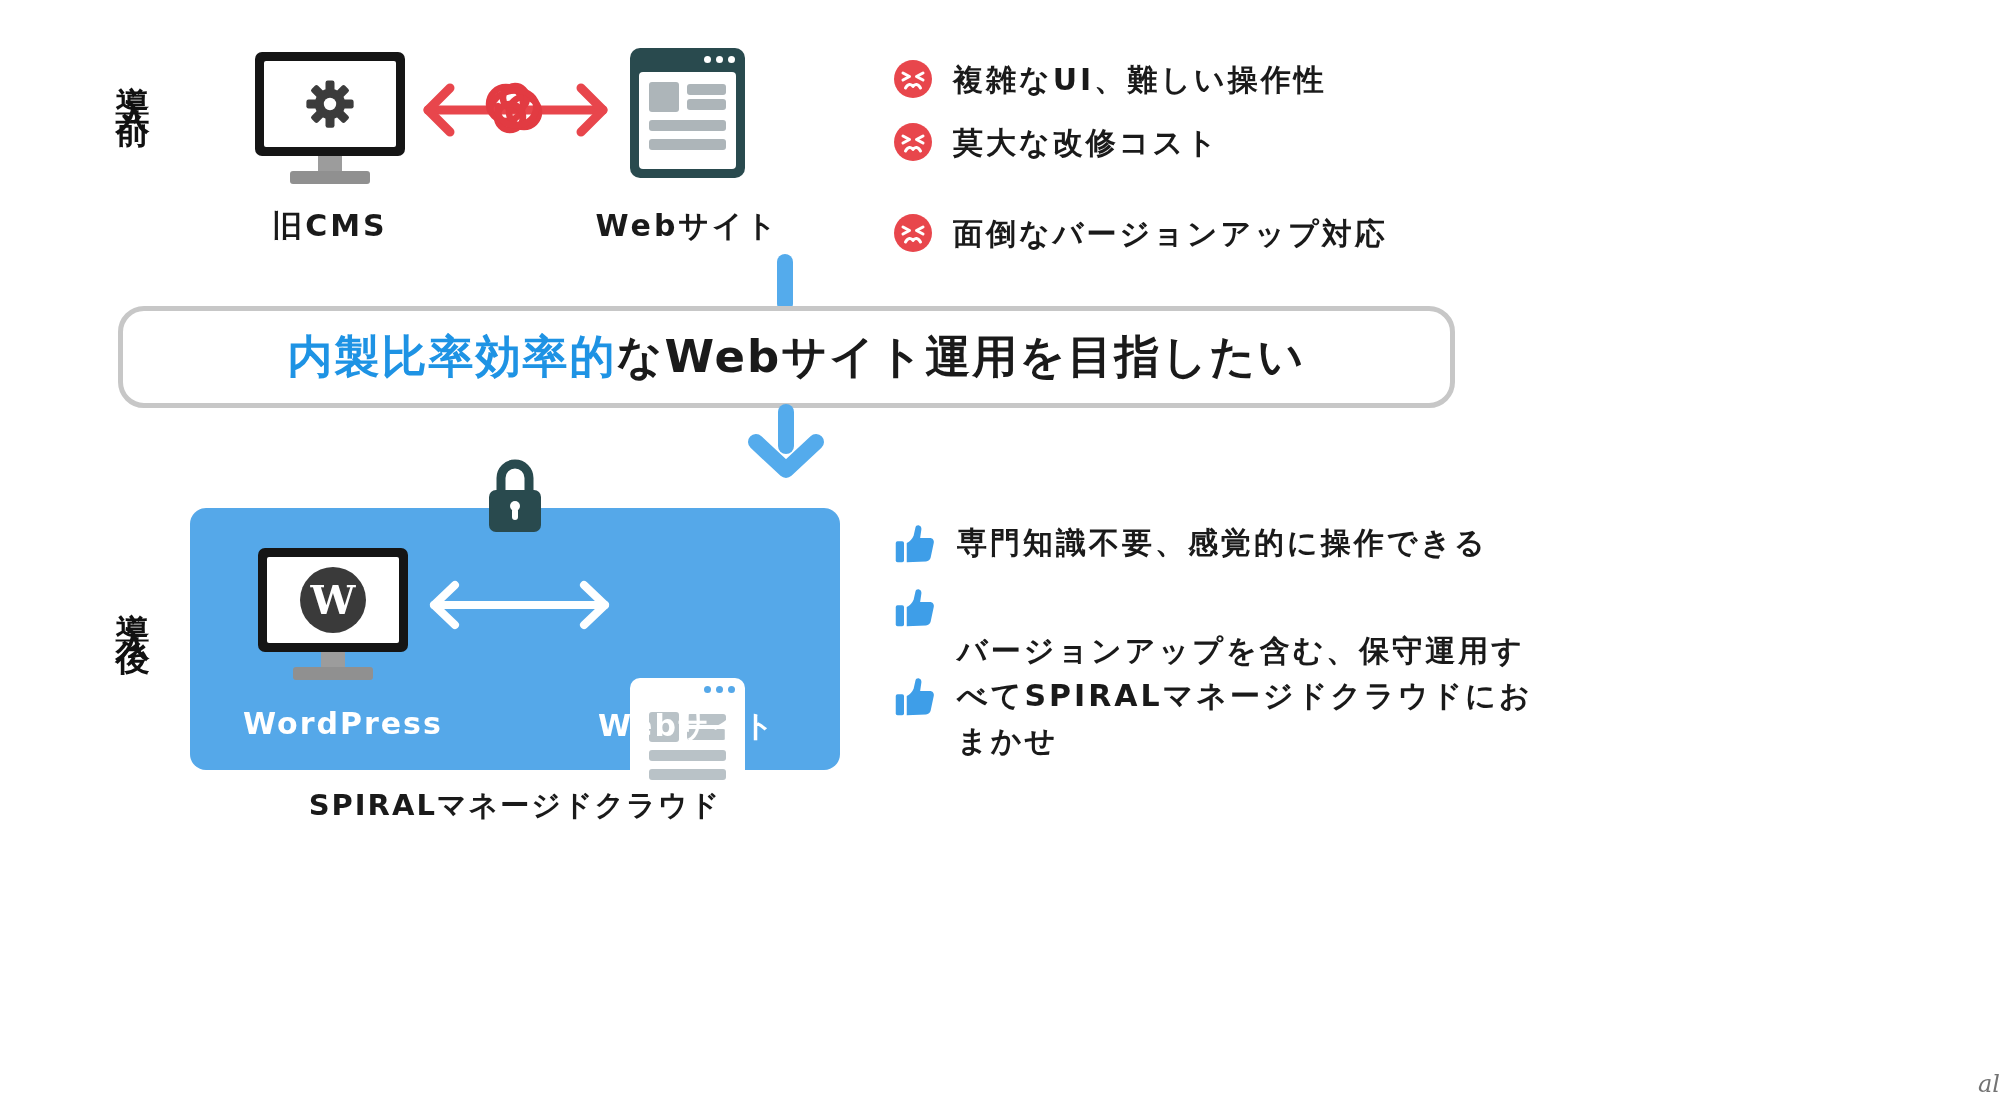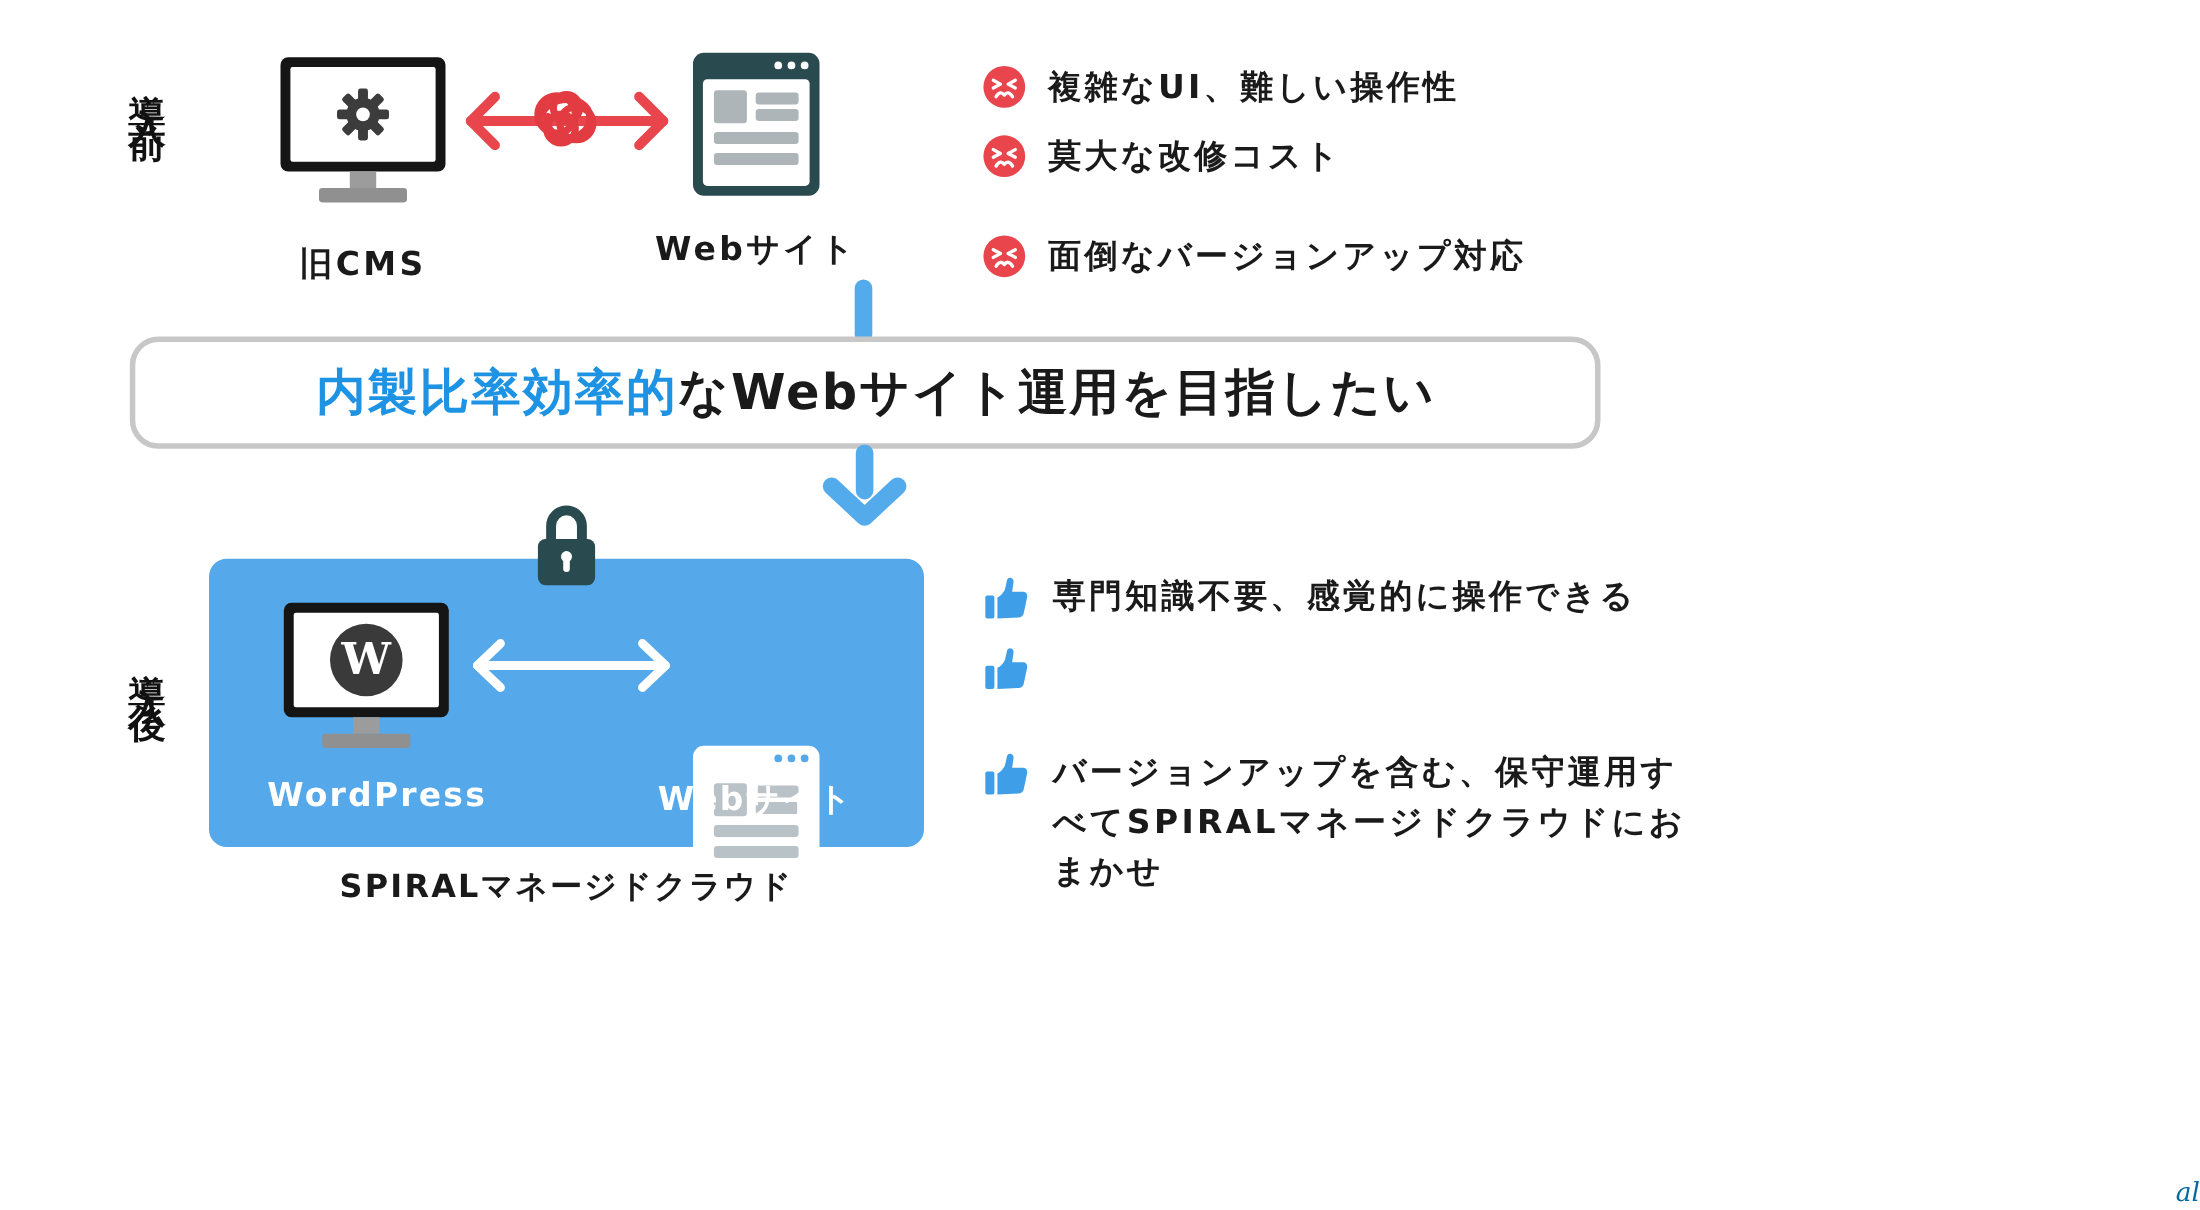--- a/index.html
+++ b/index.html
@@ -45,21 +45,21 @@
     font-weight:800;font-size:45px;letter-spacing:2px;white-space:nowrap;box-sizing:border-box;
   }
   .blue-text{color:#1E93E4;}
   
   .blue-box{background:#55A8E9;border-radius:16px;}
   .white-label{color:#ffffff;font-weight:700;font-size:30px;letter-spacing:2px;text-align:center;}
   .caption{font-weight:700;font-size:29px;letter-spacing:2px;text-align:center;}
   .wp-circle{width:66px;height:66px;border-radius:50%;background:#3A3A3A;display:flex;align-items:center;justify-content:center;}
   .wp-w{color:#ffffff;font-family:"DejaVu Serif","Liberation Serif",serif;font-size:40px;font-weight:700;line-height:1;}
   .arrow-line{background:#54ABEC;border-radius:8px;}
-  .watermark{font-family:"DejaVu Serif","Liberation Serif",serif;font-style:italic;font-size:24px;color:#0369a1;text-align:center;}
+  .watermark{font-family:"DejaVu Serif","Liberation Serif",serif;font-style:italic;font-size:24px;color:#737373;text-align:center;}
 </style>
 </head>
 <body>
 
 <div class="canvas">
 
   <div class="abs v-label" style="left:110px;top:58px;">導入前</div>
 
   <div class="abs monitor" style="left:255px;top:52px;">
     <div class="screen">
@@ -72,21 +72,21 @@
             <rect x="20" y="3" width="8" height="42" rx="2" transform="rotate(135 24 24)"></rect>
             <circle cx="24" cy="24" r="13.5"></circle>
           </g>
           <circle cx="24" cy="24" r="5.5" fill="#ffffff"></circle>
         </svg>
       </div>
     </div>
     <div class="stand"></div>
     <div class="base"></div>
   </div>
-  <div class="abs icon-label" style="left:255px;top:220px;width:150px;">旧CMS</div>
+  <div class="abs icon-label" style="left:255px;top:206px;width:150px;">旧CMS</div>
 
   <svg class="abs" style="left:418px;top:70px;" width="195" height="80" viewBox="0 0 195 80">
     <g stroke="#E8464C" stroke-width="9" fill="none" stroke-linecap="round" stroke-linejoin="round">
       <path d="M10 40 H185"></path>
       <path d="M32 18 L10 40 L32 62"></path>
       <path d="M163 18 L185 40 L163 62"></path>
     </g>
     <g stroke="#E23B42" stroke-width="6.5" fill="none" stroke-linecap="round">
       <circle cx="88" cy="34" r="17"></circle>
       <circle cx="106" cy="42" r="15"></circle>
@@ -229,21 +229,21 @@
     <div class="feature-text">専門知識不要、感覚的に操作できる</div>
   </div>
   <div class="abs feature-row" style="left:893px;top:584px;">
     <svg width="44" height="44" viewBox="0 0 48 48">
       <g fill="#3E9EE8">
         <rect x="3" y="21" width="9" height="23" rx="2"></rect>
         <path d="M15 44 V23 c3.5-1.5 6-4.5 7.5-8 L24.5 6 c.4-1.8 2.2-2.8 3.9-2.2 1.8.6 2.8 2 2.6 4 l-1.4 9.7 h10.8 c2.7 0 4.7 2.5 4.1 5.1 l-3.4 16.2 c-.5 2.4-2.6 4.2-5.1 4.2 z"></path>
       </g>
     </svg>
   </div>
-  <div class="abs feature-row" style="left:893px;top:680px;">
+  <div class="abs feature-row" style="left:893px;top:628px;align-items:center;">
     <svg width="44" height="44" viewBox="0 0 48 48">
       <g fill="#3E9EE8">
         <rect x="3" y="21" width="9" height="23" rx="2"></rect>
         <path d="M15 44 V23 c3.5-1.5 6-4.5 7.5-8 L24.5 6 c.4-1.8 2.2-2.8 3.9-2.2 1.8.6 2.8 2 2.6 4 l-1.4 9.7 h10.8 c2.7 0 4.7 2.5 4.1 5.1 l-3.4 16.2 c-.5 2.4-2.6 4.2-5.1 4.2 z"></path>
       </g>
     </svg>
     <div class="feature-text">バージョンアップを含む、保守運用すべてSPIRALマネージドクラウドにおまかせ</div>
   </div>
 
   <div class="abs watermark" style="right:0px;bottom:2px;">al</div>

